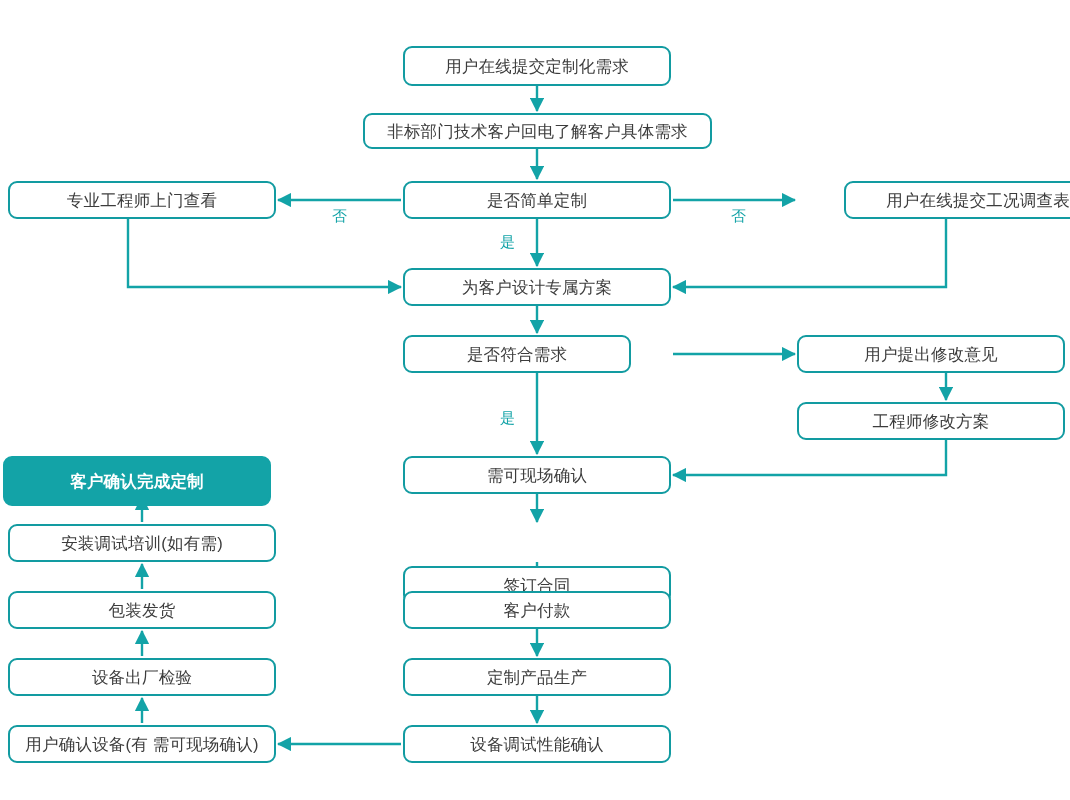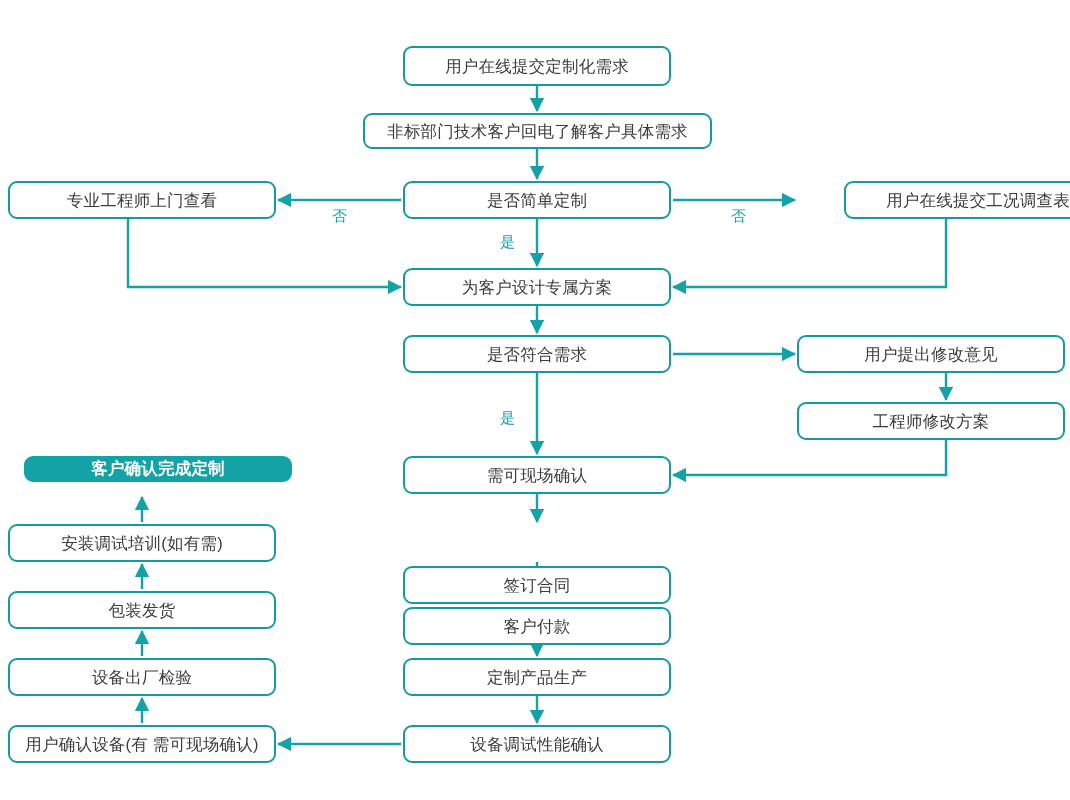--- a/index.html
+++ b/index.html
@@ -118,45 +118,45 @@
   <div class="node" style="left:363px; top:113px; width:349px; height:36px;">非标部门技术客户回电了解客户具体需求</div>
 
   <div class="node" style="left:403px; top:181px; width:268px; height:38px;">是否简单定制</div>
 
   <div class="node" style="left:8px; top:181px; width:268px; height:38px;">专业工程师上门查看</div>
 
   <div class="node" style="left:797px; top:181px; width:268px; height:38px;margin-left:47px;">用户在线提交工况调查表</div>
 
   <div class="node" style="left:403px; top:268px; width:268px; height:38px;">为客户设计专属方案</div>
 
-  <div class="node" style="left:403px; top:335px; width:268px; height:38px;">是否符合需求</div>
+  <div class="node" style="left:403px; top:335px; width:228px; height:38px;">是否符合需求</div>
 
   <div class="node" style="left:797px; top:335px; width:268px; height:38px;">用户提出修改意见</div>
 
   <div class="node" style="left:797px; top:402px; width:268px; height:38px;">工程师修改方案</div>
 
   <div class="node" style="left:403px; top:456px; width:268px; height:38px;">需可现场确认</div>
 
   <div class="node" style="left:403px; top:524px; width:268px; height:38px;margin-top:42px;">签订合同</div>
 
-  <div class="node" style="left:403px; top:591px; width:268px; height:38px;margin-top:16px;">客户付款</div>
+  <div class="node" style="left:403px; top:591px; width:268px; height:38px;">客户付款</div>
 
   <div class="node" style="left:403px; top:658px; width:268px; height:38px;">定制产品生产</div>
 
   <div class="node" style="left:403px; top:725px; width:268px; height:38px;">设备调试性能确认</div>
 
   <div class="node" style="left:8px; top:725px; width:268px; height:38px;">用户确认设备(有 需可现场确认)</div>
 
   <div class="node" style="left:8px; top:658px; width:268px; height:38px;">设备出厂检验</div>
 
   <div class="node" style="left:8px; top:591px; width:268px; height:38px;">包装发货</div>
 
   <div class="node" style="left:8px; top:524px; width:268px; height:38px;">安装调试培训(如有需)</div>
 
-  <div class="node filled" style="left:24px; top:456px; width:268px; height:26px;font-family:Liberation Serif, serif;">客户确认完成定制</div>
+  <div class="node filled" style="left:3px; top:456px; width:268px; height:50px;">客户确认完成定制</div>
 
   <div class="edge-label" style="left:332px; top:208px;">否</div>
 
   <div class="edge-label" style="left:731px; top:208px;">否</div>
 
   <div class="edge-label" style="left:500px; top:234px;">是</div>
 
   <div class="edge-label" style="left:500px; top:410px;">是</div>
 
 </div>

